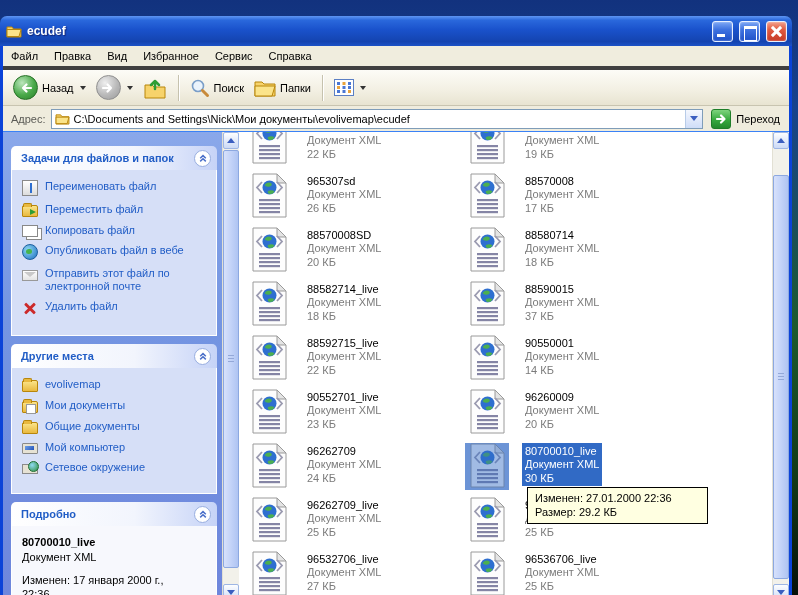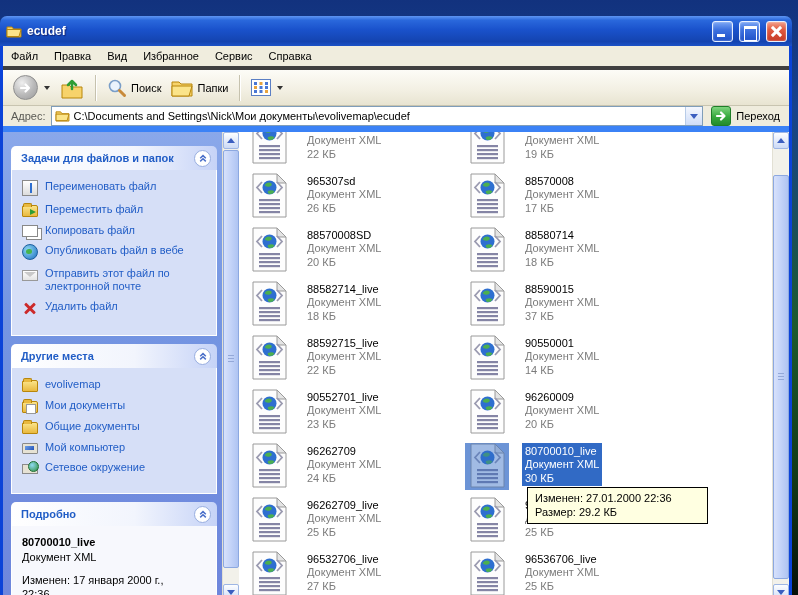--- a/index.html
+++ b/index.html
@@ -38,21 +38,21 @@
   .tbtn { display:flex; align-items:center; gap:4px; padding:2px 4px; border-radius:3px; }
   .circle { width:25px; height:25px; border-radius:50%; display:flex; align-items:center; justify-content:center; }
   .circle.green { background:radial-gradient(circle at 35% 30%,#BCE6BC 0%,#49A949 55%,#2A7F2A 100%); border:1px solid #267026; }
   .circle.gray  { background:radial-gradient(circle at 35% 30%,#EFEFEF 0%,#B9B9B9 55%,#9A9A9A 100%); border:1px solid #8F8F8F; }
   .caret { width:0; height:0; border-left:3.5px solid transparent; border-right:3.5px solid transparent; border-top:4px solid #333; margin-left:2px; }
   .tsep { width:1px; height:26px; background:#C6C2AE; margin:0 5px; box-shadow:1px 0 0 #fff; }
   .tlabel { color:#000; }
 
   
   .addressbar { height:26px; display:flex; align-items:center; gap:5px; padding:0 6px 0 8px;
-                background:#EFECDD; border-bottom:6px solid #3b82f6; }
+                background:#EFECDD; border-bottom:1px solid #3b82f6; }
   .addr-label { color:#5a5a55; }
   .addr-input-wrap { flex:1; display:flex; align-items:center; height:20px; background:#fff; border:1px solid #7F9DB9; padding:0 0 0 3px; gap:4px; }
   .addr-input { flex:1; border:0; outline:none; font:11px "Liberation Sans",sans-serif; color:#000; background:transparent; }
   .addr-drop { width:17px; height:18px; background:linear-gradient(180deg,#F4F7FE,#CFDDF8); border-left:1px solid #B8CCE8;
                display:flex; align-items:center; justify-content:center; }
   .chev-down { width:0; height:0; border-left:4px solid transparent; border-right:4px solid transparent; border-top:5px solid #3B5EC0; }
   .go-btn { display:flex; align-items:center; gap:5px; padding:1px 3px; }
   .go-icon { width:20px; height:20px; border-radius:3px; border:1px solid #1E7E28;
              background:linear-gradient(180deg,#7ED47E 0%,#37A93E 55%,#238A2C 100%);
              display:flex; align-items:center; justify-content:center; }
@@ -152,20 +152,29 @@
       <span class="menu-item">Файл</span>
           <span class="menu-item">Правка</span>
           <span class="menu-item">Вид</span>
           <span class="menu-item">Избранное</span>
           <span class="menu-item">Сервис</span>
           <span class="menu-item">Справка</span>
         </div>
       <div class="menubar" style="height:0"></div>
 
       <div class="toolbar">
+        <span class="tbtn">
+          <span class="circle green">
+            <svg width="16" height="16" viewBox="0 0 16 16">
+                <path d="M13 8 H5 M8.5 4.5 L5 8 l3.5 3.5" stroke="#fff" stroke-width="2.2" fill="none" stroke-linecap="round" stroke-linejoin="round"></path>
+              </svg>
+          </span>
+          <span class="tlabel">Назад</span>
+          <span class="caret"></span>
+        </span>
         <span class="tbtn">
           <span class="circle gray">
             <svg width="16" height="16" viewBox="0 0 16 16">
                 <path d="M3 8 h8 M7.5 4.5 L11 8 l-3.5 3.5" stroke="#fff" stroke-width="2.2" fill="none" stroke-linecap="round" stroke-linejoin="round"></path>
               </svg>
           </span>
           <span class="caret"></span>
         </span>
         <span class="tbtn">
           <svg width="24" height="22" viewBox="0 0 24 22">

